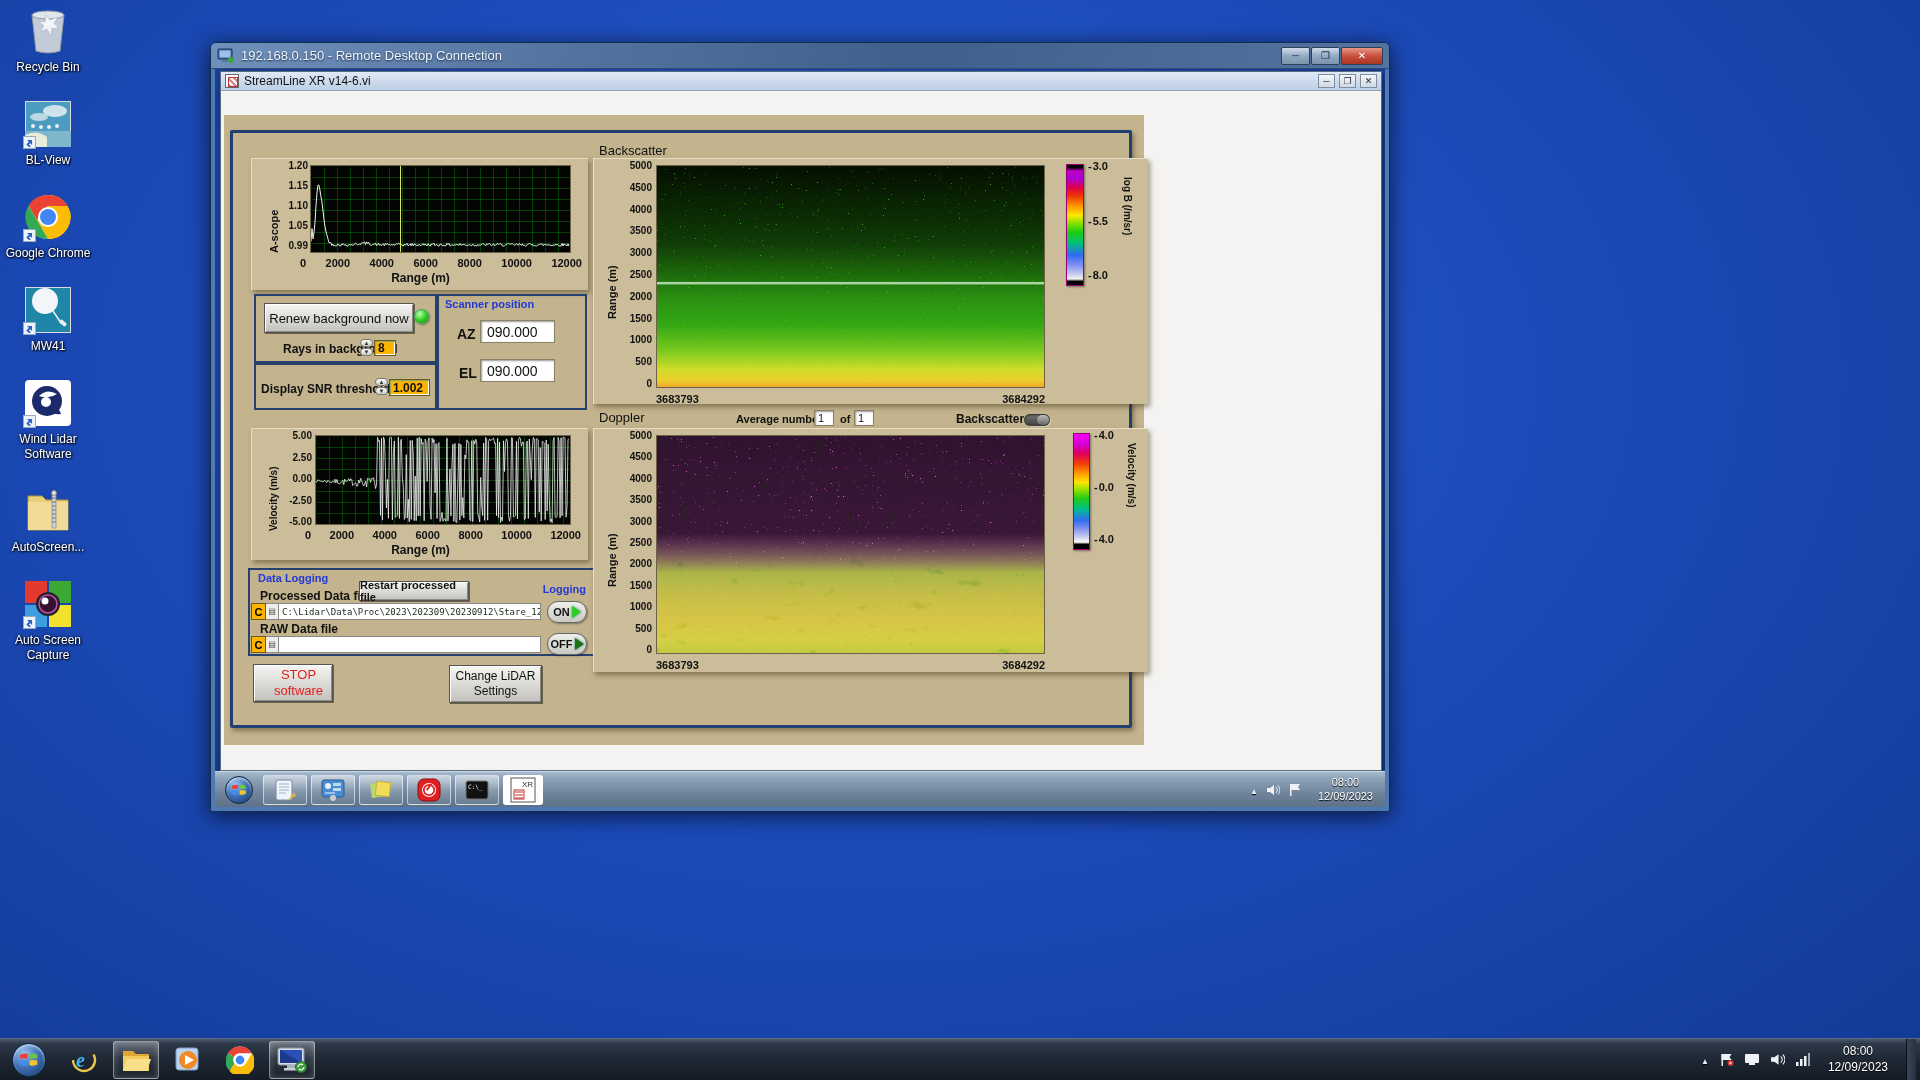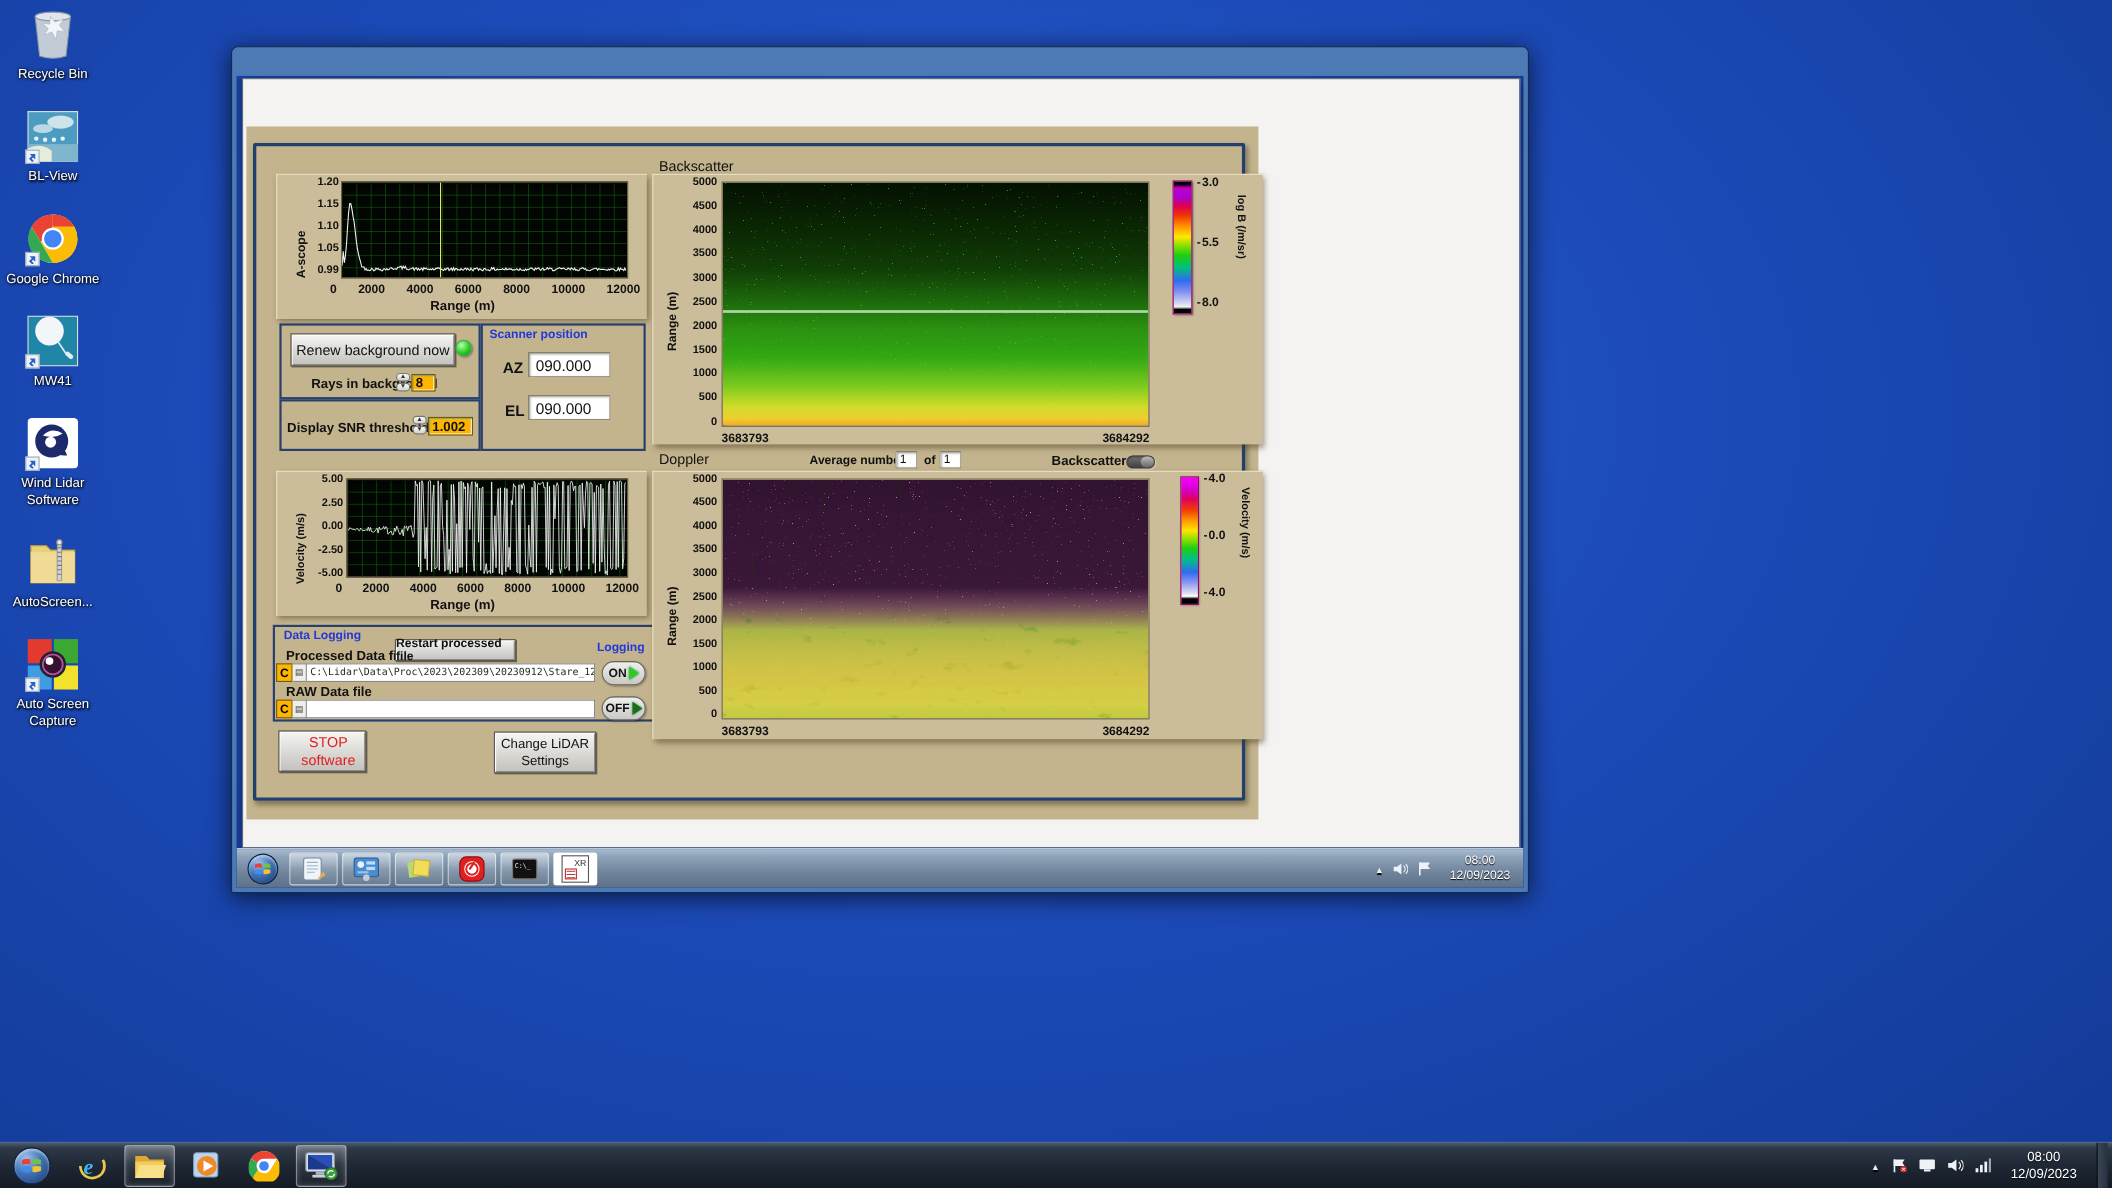--- a/index.html
+++ b/index.html
@@ -242,23 +242,46 @@
             <svg viewBox="0 0 10 10">
               <path d="M1 9 L1 4 L5 4 L5 1 L9 5 L5 9 L5 6 L3 6 L3 9Z" fill="#2a63c8" transform="rotate(-45 5 5)"></path>
             </svg>
           </span>
       </div>
       <div class="lbl">Auto Screen Capture</div>
     </div>
   </div>
 
   <div class="rdp">
+    <div class="rdp-title">
+      <svg width="18" height="16" viewBox="0 0 18 16">
+          <rect x="1" y="1" width="14" height="10" rx="1" fill="#3c6eb4" stroke="#16325c"></rect>
+          <rect x="2.5" y="2.5" width="11" height="7" fill="#9cc0e8"></rect>
+          <rect x="5" y="12" width="6" height="2" fill="#5a79a0"></rect>
+          <circle cx="14" cy="12" r="3" fill="#3aa53a"></circle>
+        </svg>
+      <span class="t">192.168.0.150 - Remote Desktop Connection</span>
+      <span class="winbtns">
+        <span class="wbtn glyph-min"></span>
+        <span class="wbtn glyph-max"></span>
+        <span class="wbtn close glyph-x"></span>
+      </span>
+    </div>
     <div class="rdp-client">
 
       <div class="app">
+        <div class="app-title">
+          <span class="vi-ico"></span>
+          <span class="t">StreamLine XR v14-6.vi</span>
+          <span class="winbtns" style="gap:2px;">
+            <span class="abtn glyph-min"></span>
+            <span class="abtn glyph-max"></span>
+            <span class="abtn glyph-x"></span>
+          </span>
+        </div>
 
         <div class="fp">
           <div class="fp-frame"></div>
 
           <div class="tile" style="left:27px;top:43px;width:337px;height:132px;">
             <div class="axlab rot" style="left:16px;top:24px;height:70px;font-size:11px;">A-scope</div>
             <div class="vticks small" style="left:26px;top:2px;width:30px;height:90px;">
                 <span>1.20</span>
                 <span>1.15</span>
                 <span>1.10</span>

